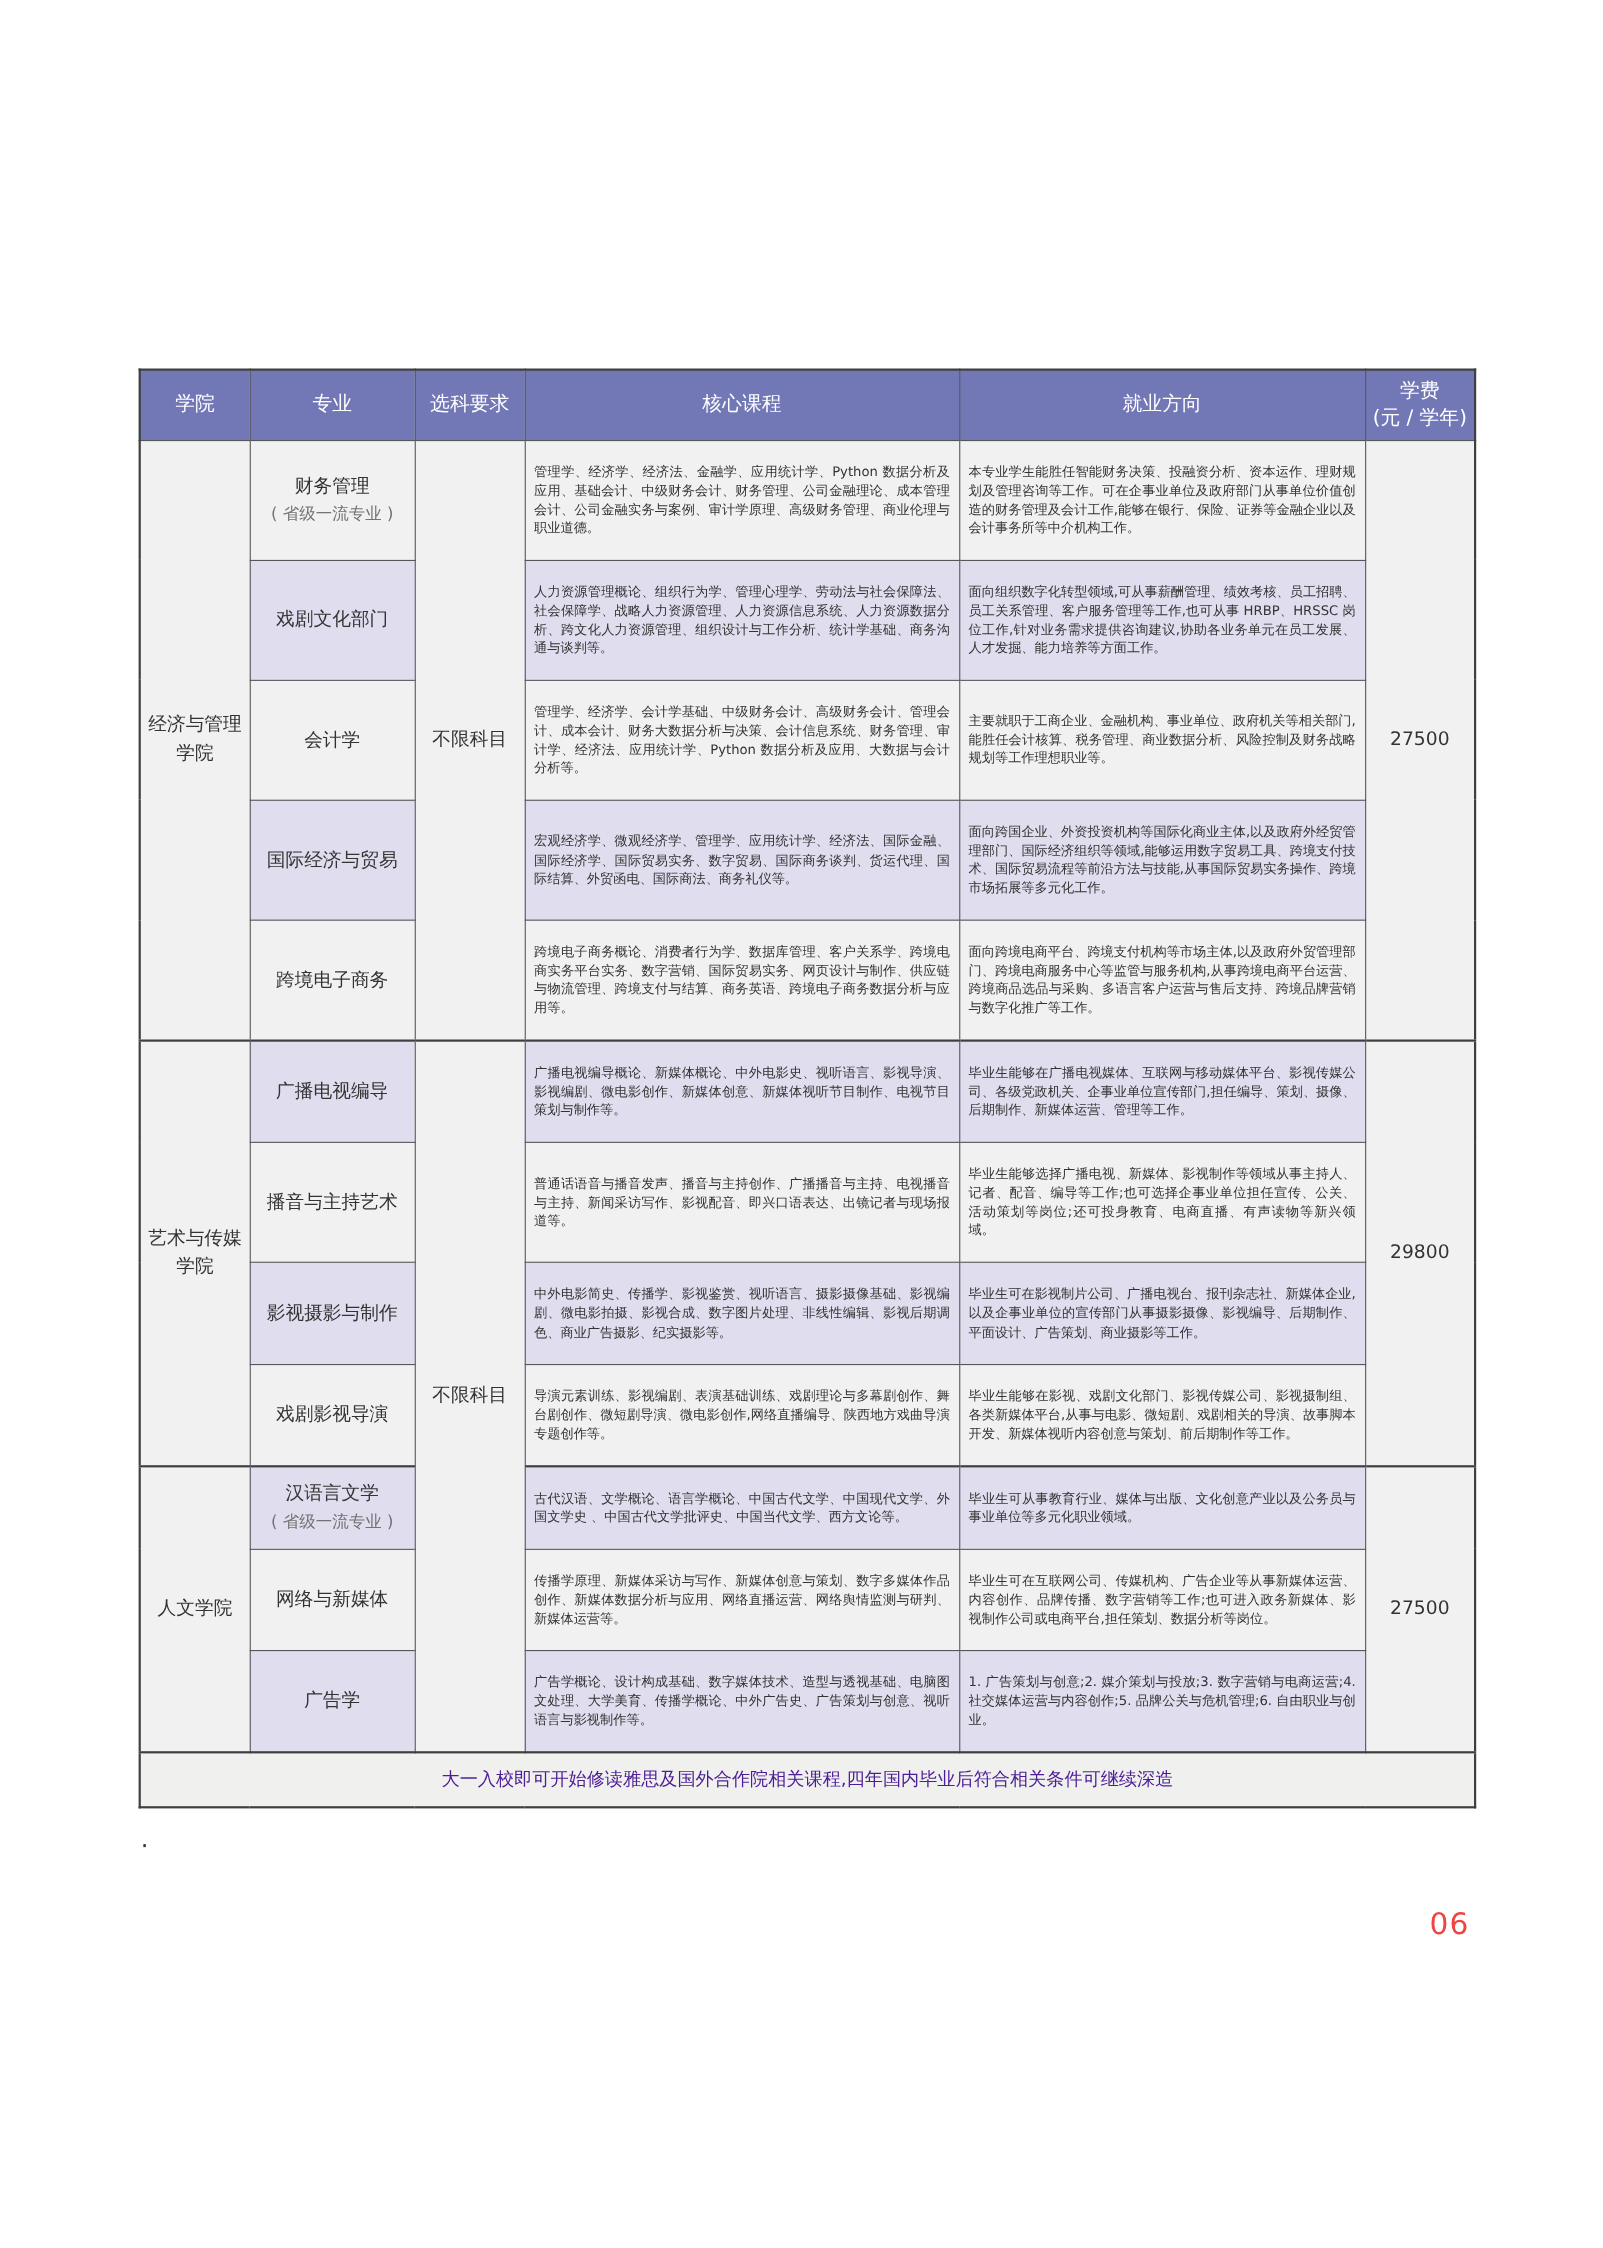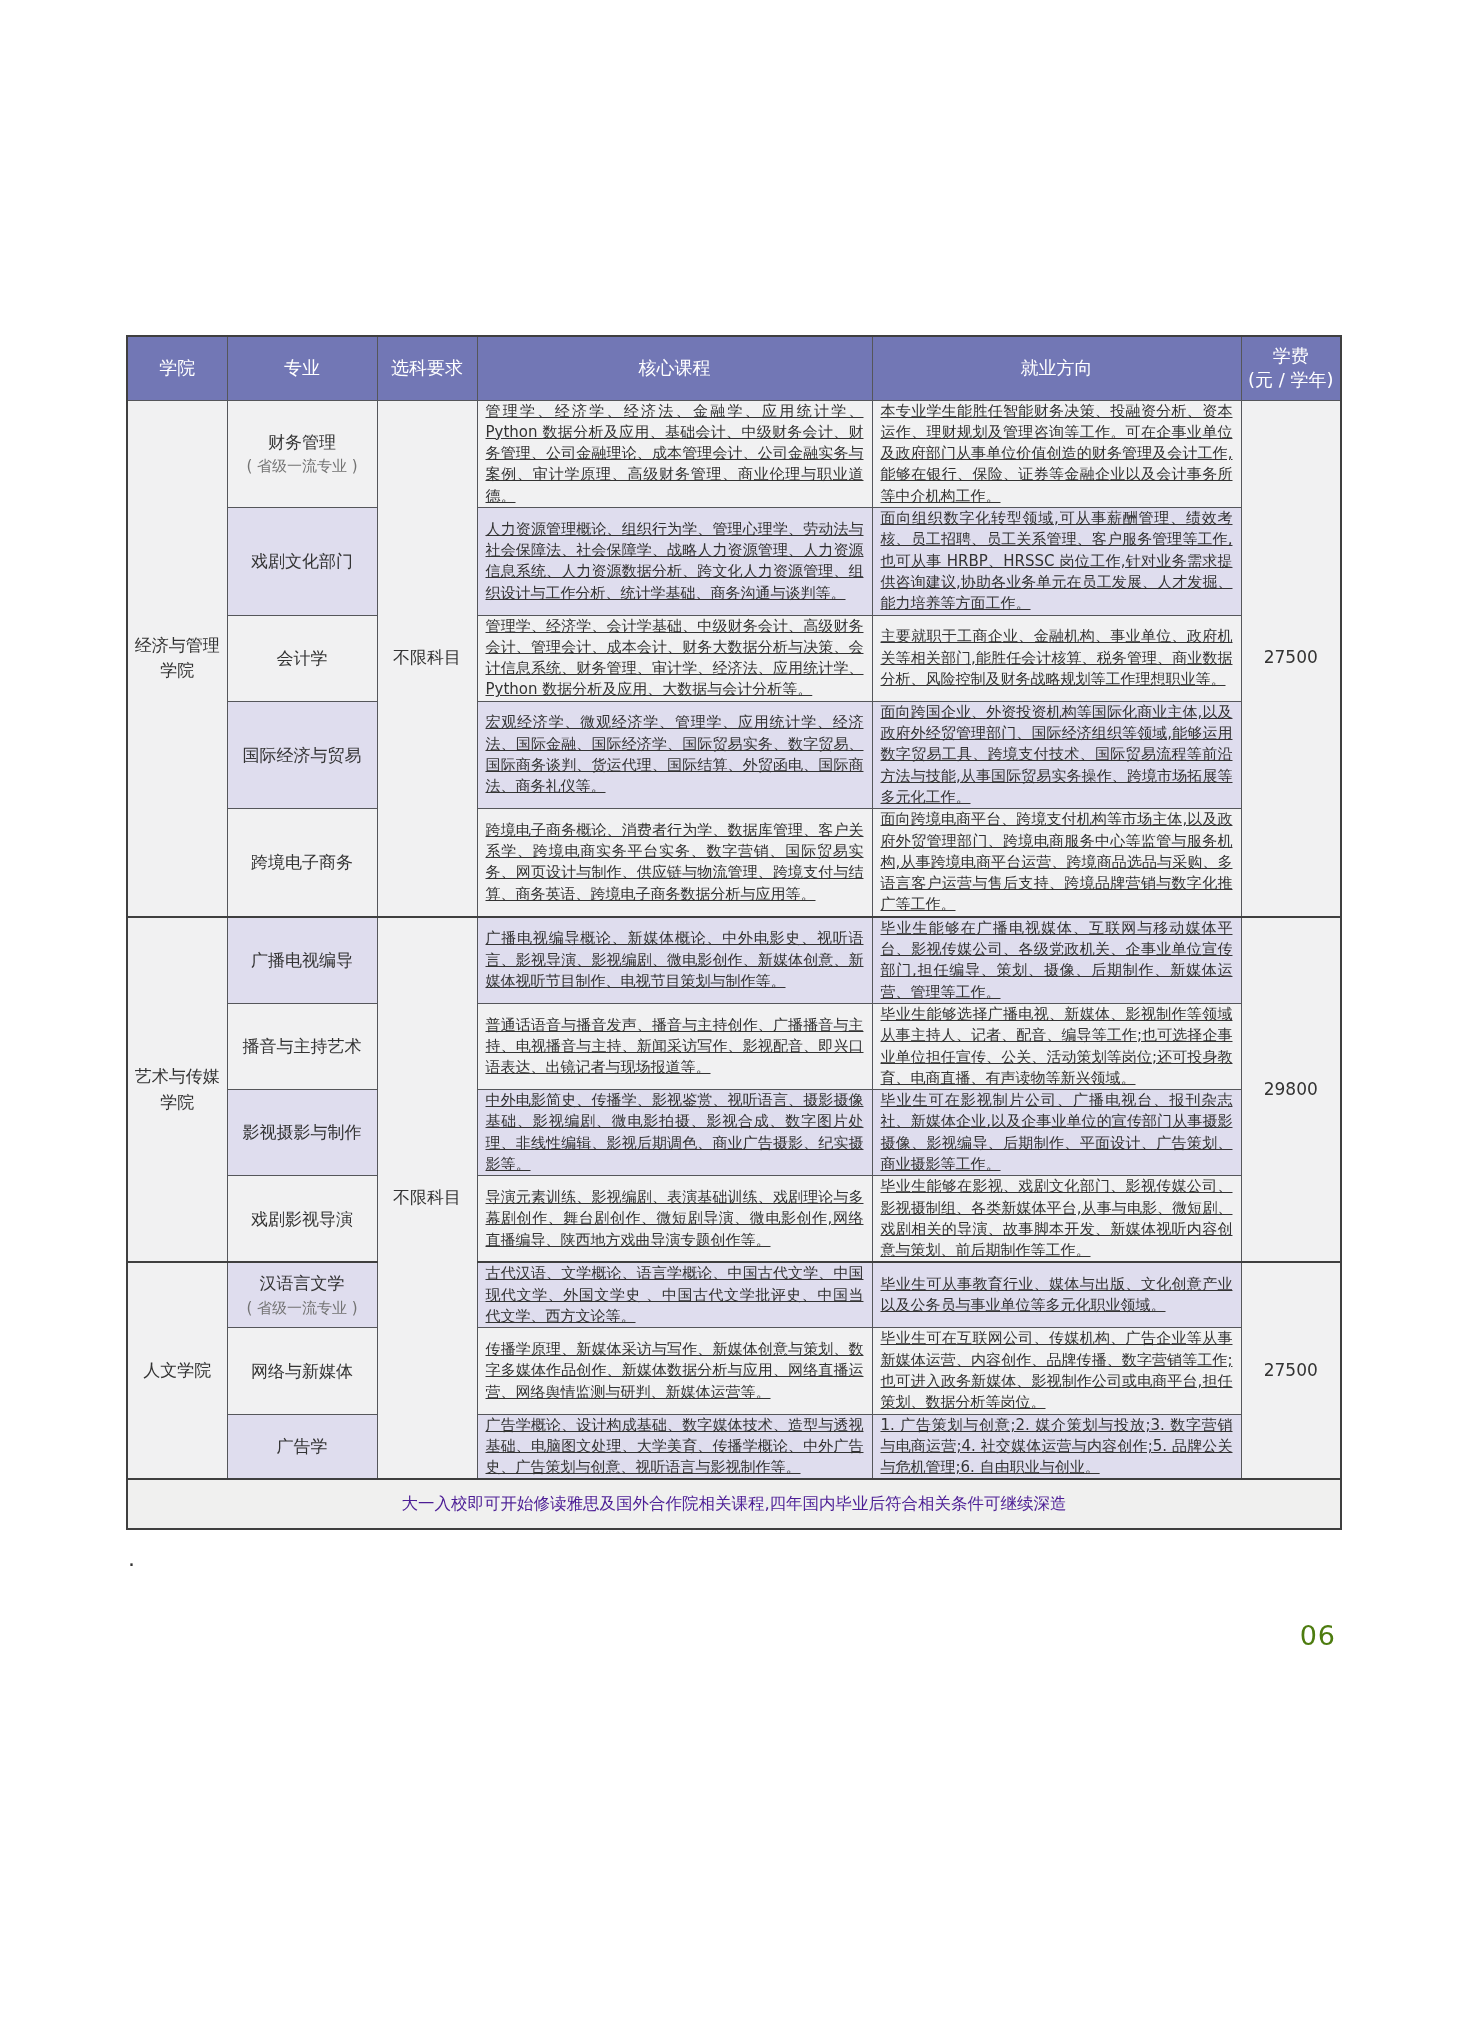--- a/index.html
+++ b/index.html
@@ -38,23 +38,22 @@
   tr.row-purple td.cell-flow { background:#dfddee; }
   td.cell-merged { background:#f1f1f2; }
   tr.group-start td { border-top:2px solid #3f3f3f; }
   .college-cell, .subject-cell, .tuition-cell {
     text-align:center; font-size:17px; white-space:pre-line; line-height:1.5;
     padding:4px 2px;
   }
   .major-cell { text-align:center; font-size:17px; padding:4px 3px; line-height:1.45; }
   .major-note { font-size:15px; color:#737373; margin-top:2px; white-space:nowrap; }
   .courses-cell, .employment-cell {
-    font-size:15px; line-height:1.42; padding:0 8px;
+    font-size:12px; line-height:1.42; padding:20px 8px;
     text-align:justify;
-    text-decoration:underline;
   }
   .footer-cell {
     background:#f0f0ef;
     text-align:center;
     font-size:16.5px;
     padding:13px 8px;
     border-top:2px solid #3f3f3f;
     color:#4c1d95;
   }
   .housing-note {
@@ -64,21 +63,21 @@
     color:#333;
     display:flex;
     align-items:center;
   }
   .housing-bullet { font-size:22px; margin-right:6px; line-height:1; }
   .page-number {
     text-align:right;
     margin-top:44px;
     padding-right:14px;
     font-size:27px;
-    color:#4d7c0f;
+    color:#ef4444;
     letter-spacing:1px;
   }
 </style>
 </head>
 <body>
 
 <div class="content">
   <table class="majors-table">
     <colgroup>
       <col style="width:100px">

